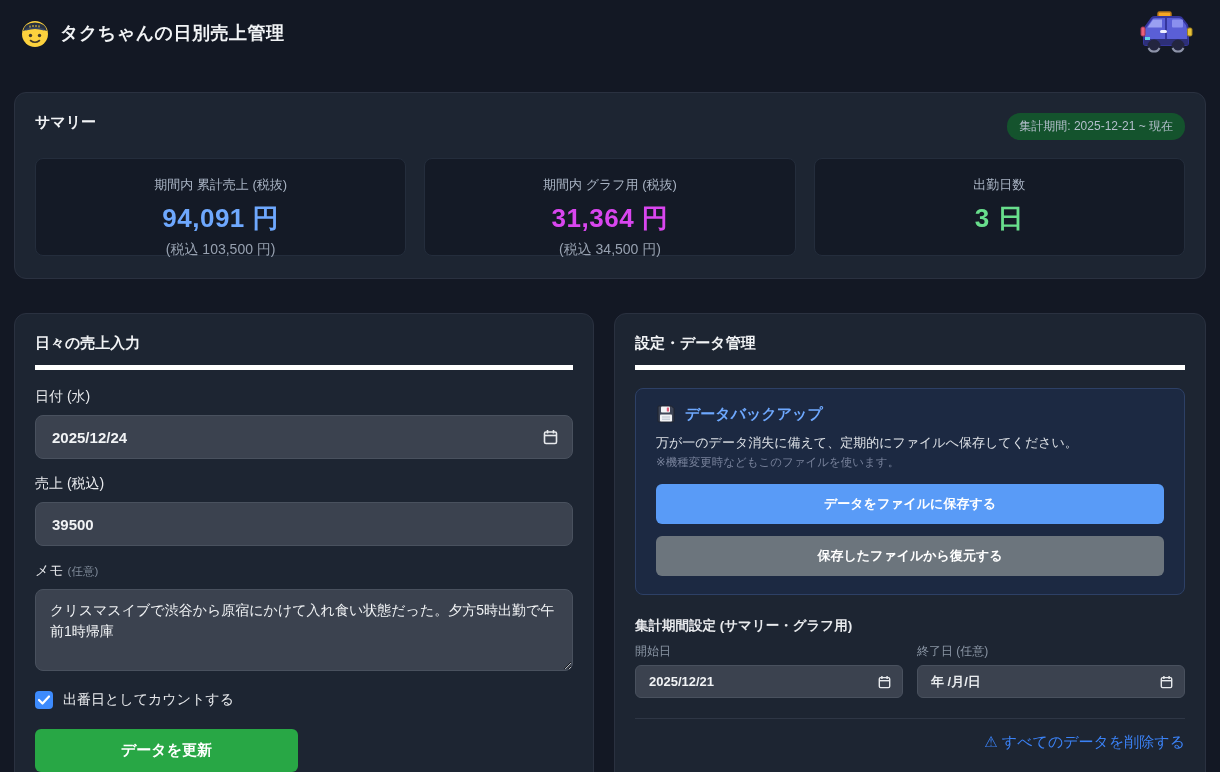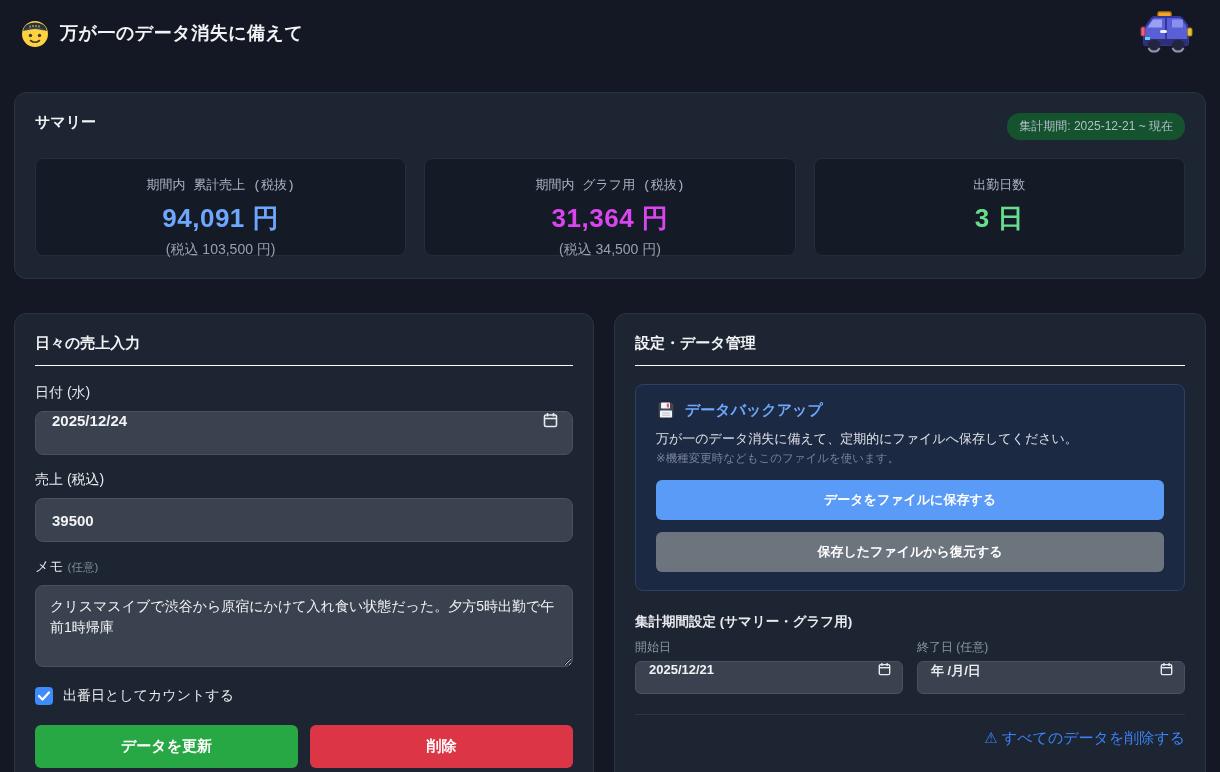--- a/index.html
+++ b/index.html
@@ -20,36 +20,36 @@
   
   .panel {
     background: #1d2532;
     border: 1px solid #2a3140;
     border-radius: 12px;
     margin: 0 14px;
     padding: 20px;
   }
   .panel-title {
     font-size: 15px; font-weight: bold; color: #f1f3f5;
-    padding-bottom: 12px; border-bottom: 1px solid #ffffff; margin-bottom: 18px;
+    padding-bottom: 12px; border-bottom: 5px solid #ffffff; margin-bottom: 18px;
   }
   
   .summary-panel { margin-top: 30px; padding-bottom: 22px; }
   .summary-head { display: flex; align-items: flex-start; justify-content: space-between; margin-bottom: 18px; }
   .summary-head .s-title { font-size: 15px; font-weight: bold; color: #f1f3f5; }
   .period-badge {
     background: #14532d; color: #b4bfcc; font-size: 12px;
     padding: 5px 12px; border-radius: 13px; white-space: nowrap;
   }
   .cards { display: grid; grid-template-columns: 1fr 1fr 1fr; gap: 18px; }
   .card {
     background: #141a26; border: 1px solid #242d3c; border-radius: 8px;
     height: 98px; text-align: center; padding-top: 17px;
   }
-  .card-label { font-size: 13px; color: #a9b4c4; margin-bottom: 7px; font-family: Liberation Mono, monospace; }
+  .card-label { font-size: 13px; color: #a9b4c4; margin-bottom: 7px; }
   .card-value { font-size: 26px; font-weight: bold; letter-spacing: .5px; }
   .card-sub { font-size: 14px; color: #97a1b0; margin-top: 5px; }
   .v-blue  { color: #6ea8fe; }
   .v-yellow{ color: #d946ef; }
   .v-green { color: #68de8c; }
   
   .columns {
     display: grid; grid-template-columns: 580px 1fr; gap: 20px;
     margin: 34px 14px 0 14px; align-items: start;
   }
@@ -57,21 +57,21 @@
   
   .field-label { font-size: 14px; color: #e8eaed; margin: 16px 0 9px 0; }
   .field-label .optional { font-size: 11.5px; color: #7f8a99; }
   .text-input, .fake-input {
     width: 100%; background: #3b424f; border: 1px solid #49515e;
     border-radius: 8px; color: #f1f3f5; font-weight: bold;
     font-family: "Liberation Sans", "DejaVu Sans", sans-serif;
   }
   .text-input { height: 44px; font-size: 15px; padding: 0 16px; outline: none; }
   .fake-input {
-    height: 44px; display: flex; align-items: flex-start; justify-content: space-between;
+    height: 44px; display: flex; align-items: center; justify-content: space-between;
     padding: 0 14px 0 16px; font-size: 15px;
   }
   .memo-area {
     width: 100%; height: 82px; background: #3b424f; border: 1px solid #49515e;
     border-radius: 8px; color: #f1f3f5; font-size: 14px; padding: 10px 14px;
     font-family: "Liberation Sans", "DejaVu Sans", sans-serif;
     resize: vertical; outline: none; line-height: 1.5;
   }
   .check-row { display: flex; align-items: center; gap: 10px; margin: 16px 0 20px 0; }
   .checkbox {
@@ -129,21 +129,21 @@
           <line x1="10" y1="7.6" x2="10" y2="9.6"></line>
             <line x1="13" y1="7" x2="13" y2="9"></line>
           <line x1="16" y1="7" x2="16" y2="9"></line>
             <line x1="19" y1="7.4" x2="19" y2="9.4"></line>
         </g>
         <circle cx="10.5" cy="17.5" r="1.7" fill="#43392a"></circle>
         <circle cx="19.5" cy="17.5" r="1.7" fill="#43392a"></circle>
         <path d="M10.5 22.5 Q15 26 19.5 22.5" stroke="#43392a" stroke-width="1.6" fill="none" stroke-linecap="round"></path>
       </svg>
     </span>
-    <h1 class="app-title">万が一のデータ消失に備えて</h1>
+    <h1 class="app-title">タクちゃんの日別売上管理</h1>
   </div>
   <span style="display:flex">
     <svg width="60" height="48" viewBox="0 0 60 48">
       <rect x="22" y="3" width="13" height="7" rx="1.5" fill="#f5a623" stroke="#b9781a" stroke-width="1.5"></rect>
       <path d="M8 20 L16 9 Q17 8 19 8 L43 8 Q45 8 46 9.5 L51 16 L52 20 L52 34 Q52 36 50 36 L10 36 Q8 36 8 34 Z" fill="#5a5fd6" stroke="#35369d" stroke-width="2"></path>
       <path d="M17 10.5 L11.5 18.5 L26 18.5 L26 10.5 Z" fill="#9aa0f2"></path>
       <rect x="36" y="10.5" width="11" height="8" rx="1" fill="#8a90ee"></rect>
       <line x1="30" y1="9" x2="30" y2="35" stroke="#35369d" stroke-width="2"></line>
       <rect x="24" y="21" width="7" height="3" rx="1.5" fill="#eef0ff"></rect>
       <rect x="5" y="18" width="4" height="9" rx="1.5" fill="#e8607a" stroke="#a23350" stroke-width="1"></rect>
@@ -213,21 +213,20 @@
       <span class="checkbox">
         <svg width="12" height="10" viewBox="0 0 12 10">
           <path d="M1 5 L4.5 8.5 L11 1.5" stroke="#fff" stroke-width="2.2" fill="none" stroke-linecap="round" stroke-linejoin="round"></path>
         </svg>
       </span>
       <span class="check-label">出番日としてカウントする</span>
     </div>
 
     <div class="btn-row">
       <button class="btn btn-green">データを更新</button>
-      <button class="btn btn-red">削除</button>
     </div>
   </section>
 
   <section class="panel settings-panel">
     <div class="panel-title">設定・データ管理</div>
 
     <div class="backup-box">
       <div class="backup-head">
         <span style="display:flex">
           <svg width="20" height="20" viewBox="0 0 20 20">

